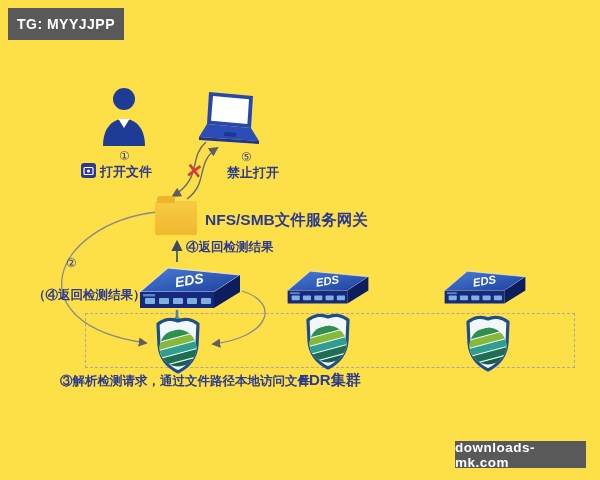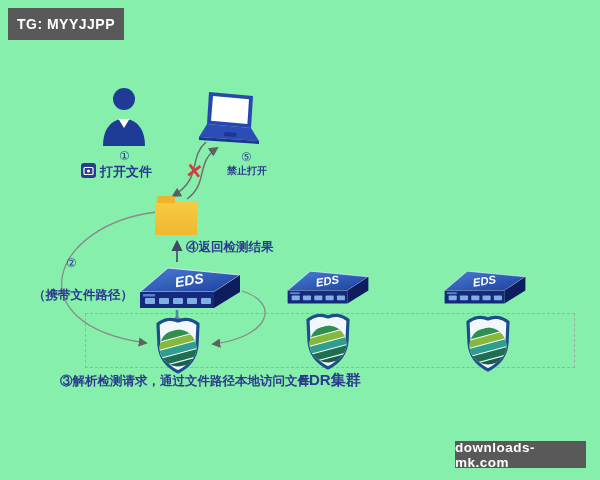--- a/index.html
+++ b/index.html
@@ -1,19 +1,19 @@
 <!DOCTYPE html>
 <html><head>
 <meta charset="utf-8">
 <style>
   * { margin:0; padding:0; box-sizing:border-box; }
   html,body { background:#ffffff; }
   .stage {
     position:relative; width:600px; height:480px; overflow:hidden;
-    background:#86efac;
+    background:#fde047;
     font-family:"Liberation Sans", sans-serif;
   }
   .abs { position:absolute; }
   .wm-badge {
     background:#595959; color:#fff; font-weight:bold;
     display:flex; align-items:center; justify-content:center;
     letter-spacing:.5px;
   }
   .wm-top { left:8px; top:8px; width:116px; height:32px; font-size:14px; }
   .wm-bottom { left:455px; top:441px; width:131px; height:27px; font-size:13.5px; }
@@ -110,28 +110,29 @@
       <path d="M15 4 L51 7.2 L49.4 32 L13 28.8 Z" fill="#ffffff"></path>
       <path d="M9 32 L53 36 L61 49 L1 45 Z" fill="#2c4cb8"></path>
       <path d="M1 45 L61 49 L61 52 L1 48 Z" fill="#1d3690"></path>
       <path d="M27 40 L39 41 L37.5 45 L25.5 44 Z" fill="#1d3690"></path>
     </svg>
   </div>
 
   <div class="abs x-mark">✕</div>
 
   <div class="abs badge-num" style="left:241px; top:150px">⑤</div>
-  <div class="abs lbl w700" style="left:227px; top:164px; font-size:10px">禁止打开</div>
+  <div class="abs lbl w700" style="left:227px; top:164px; font-size:13px">禁止打开</div>
 
   <div class="abs gateway-box"></div>
+  <div class="abs lbl w700" style="left:205px; top:210px; font-size:15.5px">NFS/SMB文件服务网关</div>
 
   <div class="abs lbl w600" style="left:186px; top:239px; font-size:12.5px">④返回检测结果</div>
 
   <div class="abs badge-num" style="left:66px; top:256px">②</div>
-  <div class="abs lbl w600" style="left:33px; top:287px; font-size:12.5px">（携带文件路径）</div>
+  <div class="abs lbl w600" style="left:33px; top:287px; font-size:12.5px">（④返回检测结果）</div>
 
   <div class="abs" style="left:138px; top:260px">
     <svg width="104" height="54" viewBox="0 0 104 54">
       <polygon points="2,32 30,8 102,15 76,32" fill="url(#srvTop)" stroke="#e8eefc" stroke-width="0.8"></polygon>
       <polygon points="76,32 102,15 102,32 76,48" fill="#0d1d5e"></polygon>
       <polygon points="2,32 76,32 76,48 2,48" fill="#152a7c"></polygon>
       <rect x="5" y="34" width="12" height="2.5" fill="#5a7fd0"></rect>
       <rect x="7" y="38" width="10" height="6" rx="1" fill="#7fb0e0"></rect>
       <rect x="21" y="38" width="10" height="6" rx="1" fill="#7fb0e0"></rect>
       <rect x="35" y="38" width="10" height="6" rx="1" fill="#7fb0e0"></rect>

